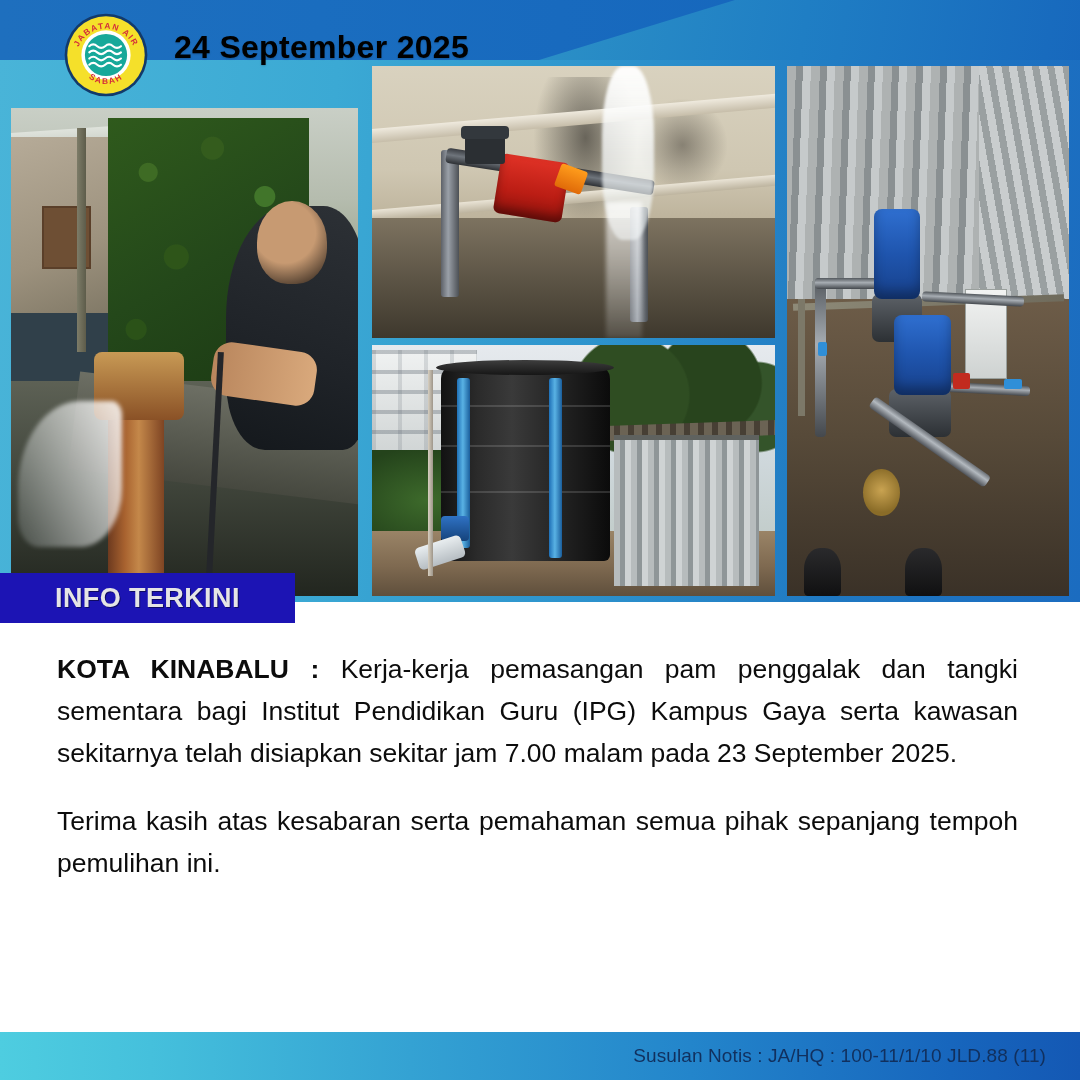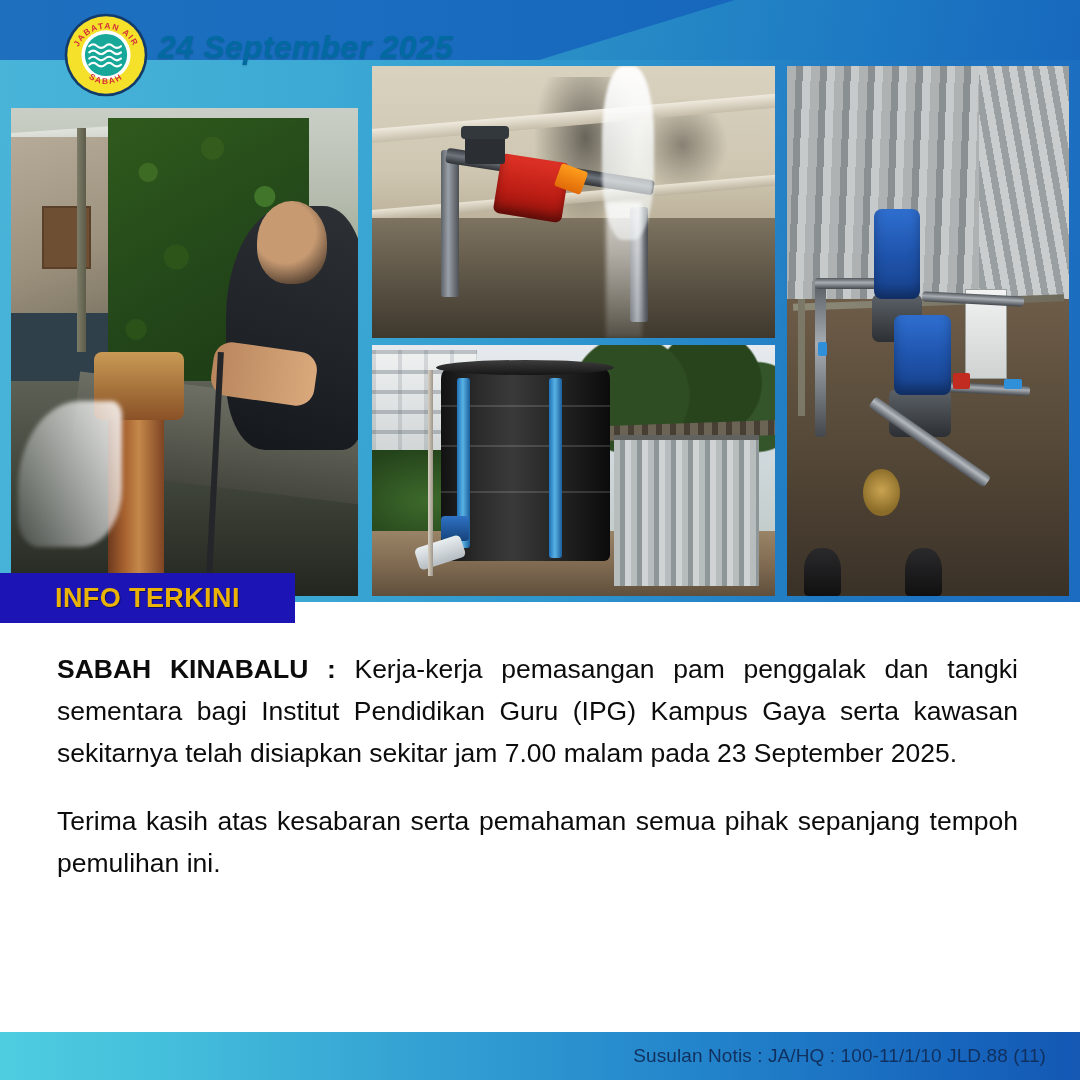--- a/index.html
+++ b/index.html
@@ -21,24 +21,23 @@
     position:absolute; left:0; top:0; width:800px; height:78px;
     background:linear-gradient(90deg,#1e6fbe 0%, #1a6dbf 40%, #1667bd 100%);
     clip-path:polygon(0 0, 735px 0, 480px 78px, 0 78px);
   }
   .logo {
     position:absolute; left:62px; top:11px; width:88px; height:88px; z-index:4;
   }
   .logo svg { display:block; width:88px; height:88px; }
 
   .header-date {
-    position:absolute; left:158px; top:29px; z-index:5;
-    color:#0369a1; font-size:32px; font-weight:bold; letter-spacing:0.3px;
+    position:absolute; left:174px; top:29px; z-index:5;
+    color:#000000; font-size:32px; font-weight:bold; letter-spacing:0.3px;
     text-shadow:0 1px 2px rgba(0,0,0,0.18);
-    font-style:italic;
   }
 
   
   .photoband {
     position:absolute; left:0; top:60px; width:1080px; height:542px;
     background:linear-gradient(95deg,#49b4d8 0%, #3ba9d4 30%, #2d93cd 55%, #1f78c2 78%, #1b6cc0 100%);
   }
   .photo {
     position:absolute; overflow:hidden; background:#30404a;
   }
@@ -212,21 +211,21 @@
   .p4 .shoe { position:absolute; bottom:0; width:13%; height:9%;
     background:linear-gradient(180deg,#2a2a2c,#101011); border-radius:44% 44% 10% 10%; }
   .p4 .sh1 { left:6%; } .p4 .sh2 { left:42%; }
 
   
   .badge {
     position:absolute; left:0; top:573px; width:295px; height:50px;
     background:#1c14b4; z-index:9; display:flex; align-items:center;
   }
   .badge-label {
-    margin-left:55px; color:#eab308; font-size:27px; font-weight:bold;
+    margin-left:55px; color:#e5e5e5; font-size:27px; font-weight:bold;
     letter-spacing:0.4px; text-shadow:1px 1px 0 rgba(0,0,0,.45);
   }
 
   
   .content {
     position:absolute; left:0; top:630px; width:1080px; height:390px;
     padding:18px 62px 0 57px; background:#ffffff;
   }
   .para {
     color:#0c0c0c; font-size:26.5px; line-height:42px;
@@ -371,21 +370,21 @@
     </div>
 
   </div>
 
   <div class="badge">
     <span class="badge-label">INFO TERKINI</span>
   </div>
 
   <div class="content">
     <p class="para">
-      <span class="lead">SABAH KINABALU :</span><span> Kerja-kerja pemasangan pam penggalak dan tangki sementara bagi Institut Pendidikan Guru (IPG) Kampus Gaya serta kawasan sekitarnya telah disiapkan sekitar jam 7.00 malam pada 23 September 2025.</span>
+      <span class="lead">KOTA KINABALU :</span><span> Kerja-kerja pemasangan pam penggalak dan tangki sementara bagi Institut Pendidikan Guru (IPG) Kampus Gaya serta kawasan sekitarnya telah disiapkan sekitar jam 7.00 malam pada 23 September 2025.</span>
     </p>
     <p class="para">Terima kasih atas kesabaran serta pemahaman semua pihak sepanjang tempoh pemulihan ini.</p>
   </div>
 
   <div class="footer">
     <span class="footer-note">Susulan Notis : JA/HQ : 100-11/1/10 JLD.88 (11)</span>
   </div>
 
 </div>
 

